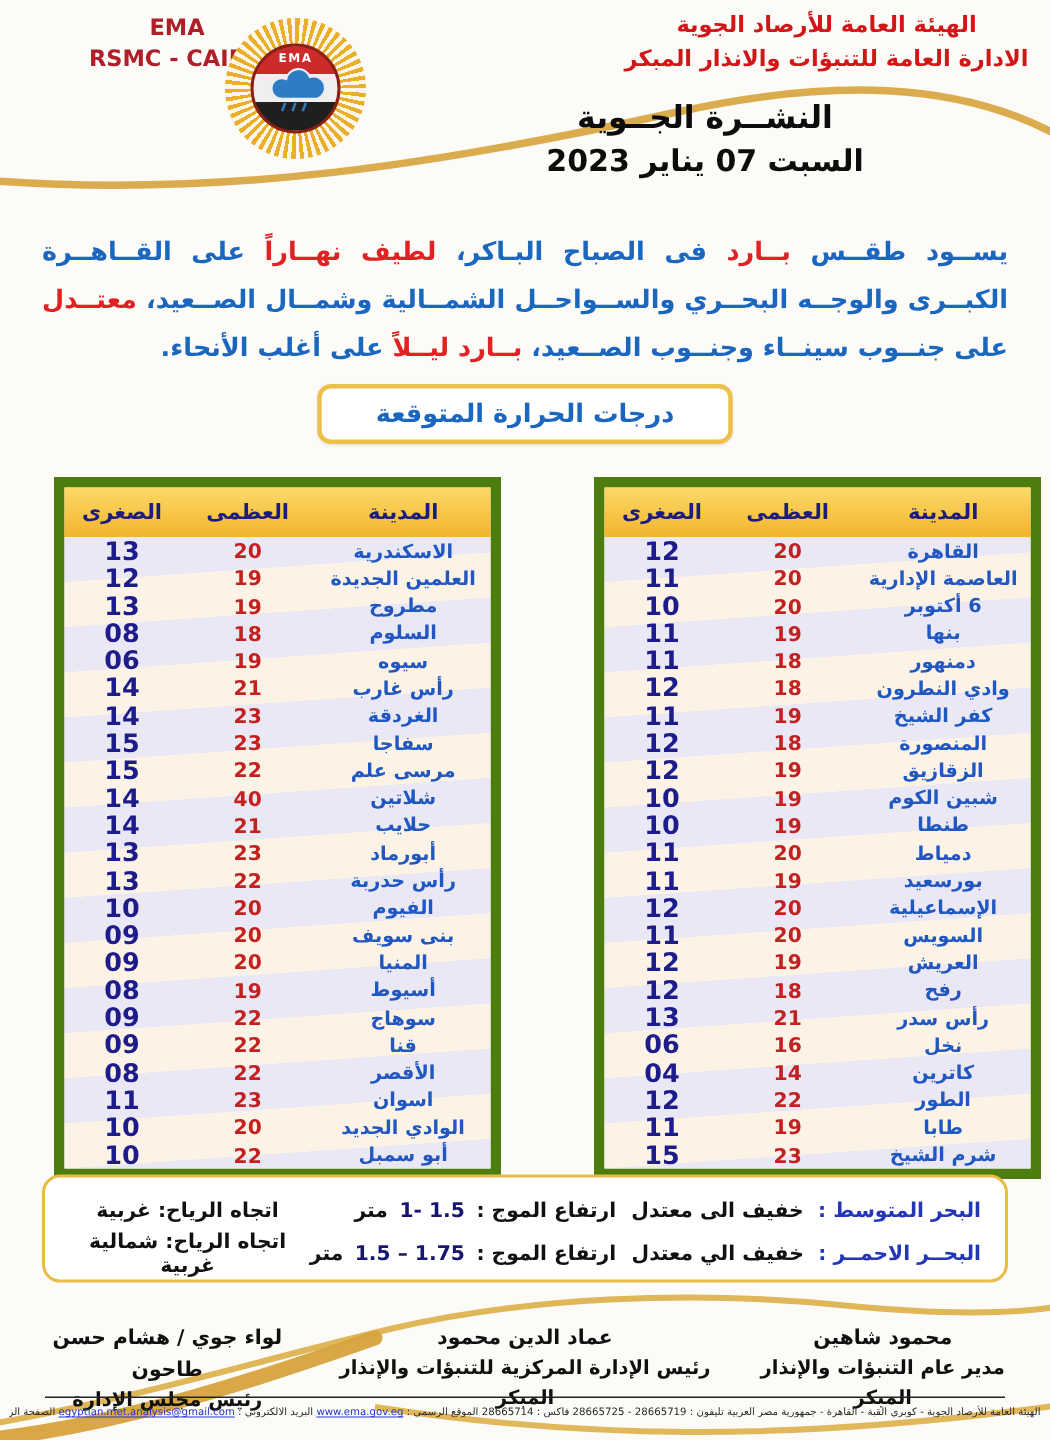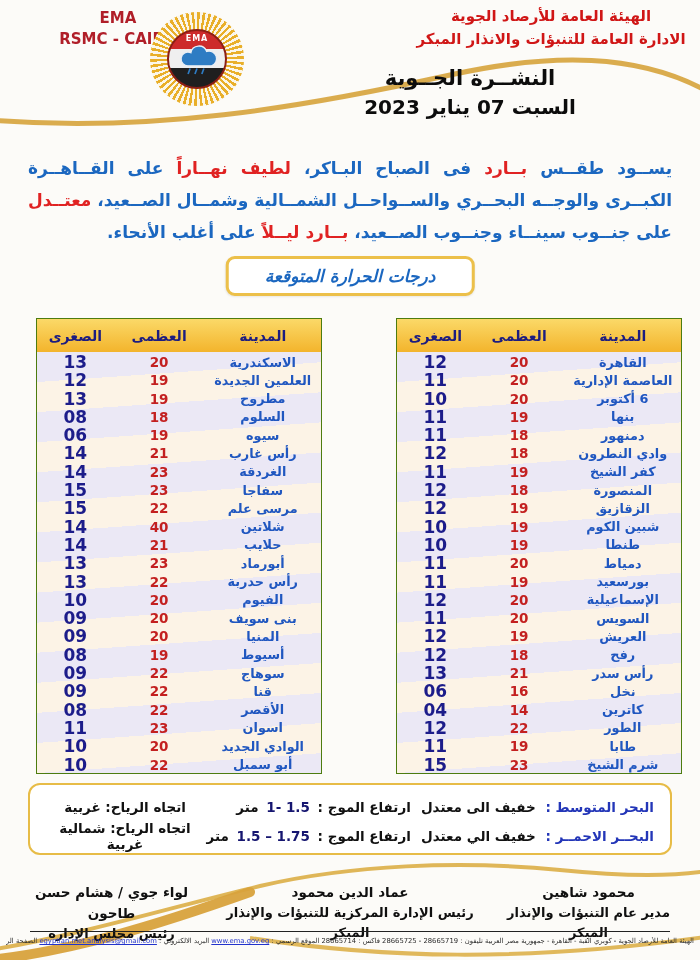--- a/index.html
+++ b/index.html
@@ -28,23 +28,23 @@
   .title-line2{font-size:20px;line-height:30px;}
   
   .forecast{position:absolute;top:152px;left:28px;right:28px;direction:rtl;
             text-align:justify;font-size:17px;font-weight:bold;line-height:32px;}
   .forecast .blue{color:#1b67c0;}
   .forecast .red{color:#e02222;}
   
   .temps-title{position:absolute;top:256px;left:50%;transform:translateX(-50%);
                background:#fff;border:3px solid #ecc04a;border-radius:9px;
                padding:7px 36px;direction:rtl;white-space:nowrap;
-               color:#1b67c0;font-size:17px;font-weight:bold;box-shadow:0 1px 2px rgba(0,0,0,.08);font-style:italic;}
-  
-  .ttable{position:absolute;top:318px;width:284px;border:1px solid #4d7c0f;background:#fff;}
+               color:#1b67c0;font-size:17px;font-weight:bold;box-shadow:0 1px 2px rgba(0,0,0,.08);}
+  
+  .ttable{position:absolute;top:318px;width:284px;border:7px solid #4d7c0f;background:#fff;}
   .ttable.tleft{left:36px;}
   .ttable.tright{left:396px;}
   .thead{display:grid;grid-template-columns:27% 32% 41%;height:33px;align-items:center;
          background:linear-gradient(180deg,#fbd968 0,#f3b42c 100%);
          color:#1c1c80;font-weight:bold;font-size:14px;direction:ltr;text-align:center;}
   .tbody{background:repeating-linear-gradient(176deg,#ebe8f5 0 30px,#fcf3e6 30px 60px);}
   .trow{display:grid;grid-template-columns:27% 32% 41%;height:18.3px;align-items:center;
         direction:ltr;text-align:center;font-weight:bold;}
   .c-min{color:#1c1c8a;font-size:17px;}
   .c-max{color:#c32020;font-size:13.5px;}

